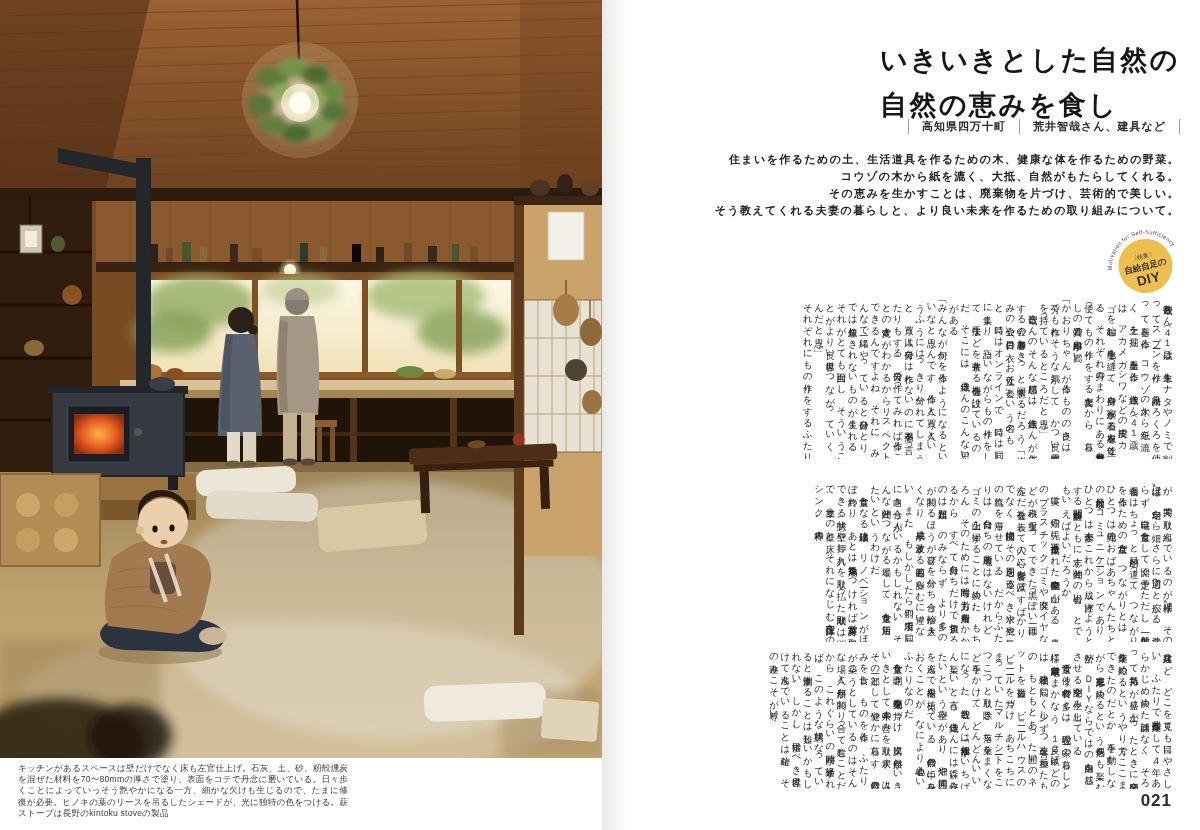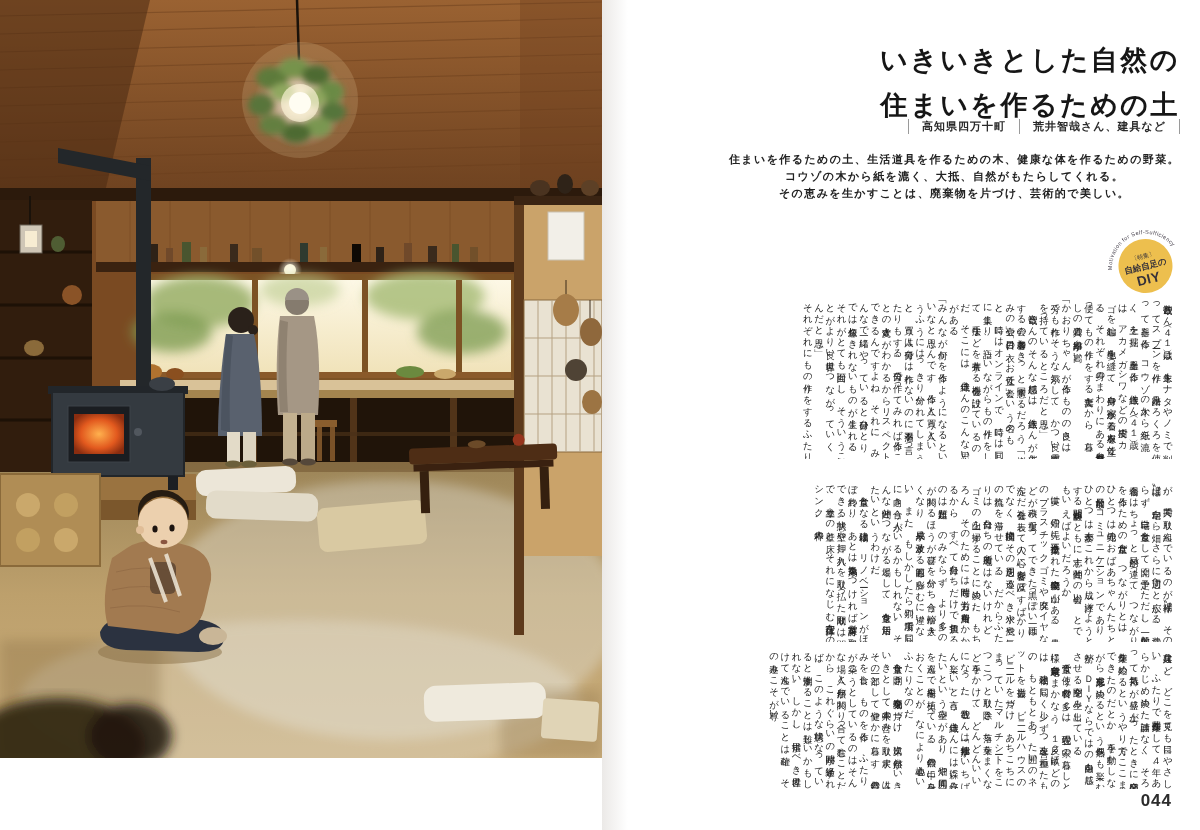--- a/index.html
+++ b/index.html
@@ -11,26 +11,26 @@
   .photo { position:absolute; left:0; top:0; width:602px; height:758px; overflow:hidden; background:#7a4a22; }
   .photo svg { display:block; width:602px; height:758px; }
   .gutter { position:absolute; left:602px; top:0; width:26px; height:830px;
             background:linear-gradient(to right, rgba(60,40,20,.10), rgba(0,0,0,0)); pointer-events:none; }
 
   
   .caption { position:absolute; left:18px; top:763px; width:330px;
              font-size:8.6px; line-height:11.2px; letter-spacing:.2px; color:#3c3c3c; text-align:justify; }
 
   
-  .title { position:absolute; top:38px; right:20px; text-align:right;
+  .title { position:absolute; top:38px; right:20px; text-align:left;
            font-size:27px; line-height:45px; font-weight:bold; letter-spacing:2.5px; color:#161616; }
   .byline { position:absolute; top:119px; right:20px; display:flex; align-items:flex-end; gap:13px;
             font-size:11px; font-weight:bold; letter-spacing:1px; color:#2a2a2a; }
   .byline .bar { width:1px; height:15px; background:#9a9a9a; }
-  .intro { position:absolute; top:151px; right:20px; text-align:center;
+  .intro { position:absolute; top:151px; right:20px; text-align:right;
            font-size:11px; font-weight:bold; line-height:17px; letter-spacing:1.4px; color:#222; }
 
   
   .badge { position:absolute; left:1093px; top:218px; width:102px; height:84px; }
 
   
   .tier { position:absolute; left:656px; width:529px; overflow:hidden;
           writing-mode:vertical-rl; text-orientation:mixed;
           font-family:"DejaVu Serif","Liberation Serif",serif;
           font-size:9.4px; line-height:11.25px; letter-spacing:.7px;
@@ -334,35 +334,37 @@
             <ellipse cx="283" cy="92" rx="12" ry="9" fill="#8fa75f"></ellipse>
           <ellipse cx="315" cy="98" rx="11" ry="9" fill="#8fa75f"></ellipse>
         </g>
         <circle cx="300" cy="103" r="19" fill="#fff7da" opacity=".65"></circle>
         <circle cx="300" cy="103" r="11" fill="#fffdf2"></circle>
       </g>
     </svg>
   </div>
   <div class="gutter"></div>
 
-
-  <h1 class="title"><span>いきいきとした自然の</span><br><span>住まいを作るための土</span></h1>
+  <div class="caption">キッチンがあるスペースは壁だけでなく床も左官仕上げ。石灰、土、砂、籾殻燻炭を混ぜた材料を70〜80mmの厚さで塗り、表面をコテで丹念に磨いている。日々歩くことによっていっそう艶やかになる一方、細かな欠けも生じるので、たまに修復が必要。ヒノキの葉のリースを吊るしたシェードが、光に独特の色をつける。薪ストーブは長野のkintoku stoveの製品</div>
+
+  <h1 class="title"><span>いきいきとした自然の</span><br><span>自然の恵みを食し</span></h1>
 
   <div class="byline">
     <span class="bar"></span>
     <span>高知県四万十町</span>
     <span class="bar"></span>
     <span>荒井智哉さん、建具など</span>
     <span class="bar"></span>
   </div>
 
   <div class="intro">
     <div>住まいを作るための土、生活道具を作るための木、健康な体を作るための野菜。</div>
     <div>コウゾの木から紙を漉く、大抵、自然がもたらしてくれる。</div>
     <div>その恵みを生かすことは、廃棄物を片づけ、芸術的で美しい。</div>
+    <div>そう教えてくれる夫妻の暮らしと、より良い未来を作るための取り組みについて。</div>
   </div>
 
   <div class="badge">
     <svg viewBox="0 0 102 84" xmlns="http://www.w3.org/2000/svg">
       <g transform="rotate(-14 52 46)">
         <defs>
           <path id="arcPath" d="M 18,50 A 34,34 0 1 1 86,50"></path>
         </defs>
         <circle cx="52" cy="48" r="27" fill="#edbf4e"></circle>
         <text font-size="5.6" fill="#4a4550" letter-spacing=".4" font-family="Liberation Sans, DejaVu Sans, sans-serif">
@@ -386,14 +388,14 @@
     <span>が、共同で取り組んでいるのが〝場〟作り。その〝場〟は、自宅から畑、さらに周辺へと広がる。遠からず、自宅は食堂として開く予定。ただし、一般的な場合とはちょっと目的が違って、つながりを作るための食堂だ。つながりとは、ひとつは地元のおばあちゃんたちとの日常的なコミュニケーションであり、ひとつは夫妻がこれから成し遂げようとする問題解決をともに志す仲間との出会い、とでもいえばよいだろうか。
 　実は、畑の先に不法投棄された廃棄物の山がある。大量のプラスチックゴミや廃タイヤなどが積み重なってできた黒っぽい一画は、淀んだ社会を表して人の心に影響を及ぼすばかりでなく、物理的にその周辺を巡るべき水や風や気の流れを滞らせている。だからふたりは、自分たちの所有地ではないけれど、ゴミの山を一掃することに決めた。もちろん、そのためには時間も労力も費用もかかるから、すべて自分たちだけで負担するのは難題だ。のみならず、より多くの仲間が関わるほうが喜びを分かち合う輪が大きくなり、成果が波及する範囲も膨らむに違いない。また、もしかしたら別の場所で同じ問題に向き合う人がいるかもしれない。そんな仲間とつながる場として、食堂を活用したいというわけだ。
 　食堂となる建物は、リノベーションがほぼ終わり、あとは換気扇をつければ営業許可を取得できる状態。壁や押し入れを取り払った間取りは開放的で、土塗りの壁と床、それになじむ左官仕上げのシンク、木枠の</span>
   </div>
   <div class="tier tier-3">
     <span>建具など、どこを見ても目にやさしい。ふたりで共同作業をして４年、あらかじめ決めた計画はなく、そろって気持ちが盛り上がったときに突発的に作業を始めるというやり方でここまできたのだとか。手を動かしながら完成形を決めるという偶然をも楽しむ姿勢が、ＤＩＹならではの自由を感じさせる空間を生み出している。
 　食堂で使う食材の多くは、現在の一家の暮らしと同様に自家栽培でまかなう。１反２畝ほどの畑は、建物と同じく少しずつ改善を重ねたもの。もともとあった囲いのネットを撤去し、ビニールハウスのビニールを片づけ、あちこちに埋まっていたマルチシートをこつこつと取り除き、落ち葉をまくなど手をかけて、どんどんいい畑になった。智哉さんは「畑仕事がいちばん楽しい」と言う。佳織さんには森に住みたいという望みがあり、畑や周囲に場所を選んで果樹を植えている。自然の中に身をおくことが、なにより心地よいふたりなのだ。
 　食堂を開き、廃棄物を片づけ、次第に自然がいきいきとして本来の営みを取り戻す。人はその一部として健やかに暮らす。自然の恵みを食し、ものを作る。ふたりが築こうとしているのはそんな場。人と自然が関わり合って進むことだから、これぐらいの時間が経過すれば、このような状態になっていると推測することは難しいかもしれない。しかし、目指すべき世界に向けて進んでいることは確か。その進みこそが尊い。</span>
   </div>
 
-  <div class="page-number">044</div>
+  <div class="page-number">021</div>
 </div>
 
 </body></html>

